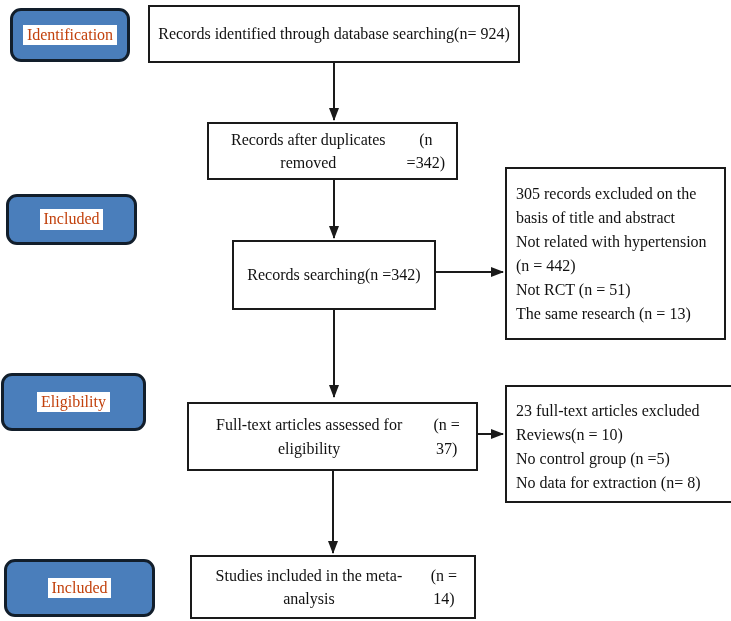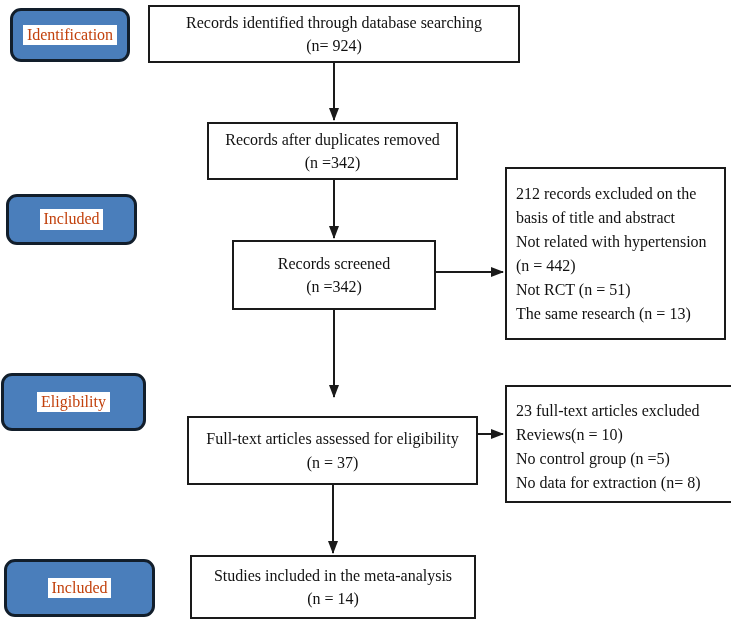--- a/index.html
+++ b/index.html
@@ -40,32 +40,31 @@
   #stage-eligibility    { left: 1px;   top: 373px; width: 145px; height: 58px; }
   #stage-included       { left: 4px;   top: 559px; width: 151px; height: 58px; }
 
   
   .flowbox {
     position: absolute;
     background: #ffffff;
     border: 2px solid var(--box-border, #1a1a1a);
     box-sizing: border-box;
     display: flex;
-    flex-direction: column;
     align-items: center;
     justify-content: center;
     text-align: center;
     font-size: 16px;
     line-height: 1.45;
     padding: 2px 6px;
   }
   #box-identified { left: 148px; top: 5px;   width: 372px; height: 58px; }
   #box-duplicates { left: 207px; top: 122px; width: 251px; height: 58px; }
   #box-screened   { left: 232px; top: 240px; width: 204px; height: 70px; }
-  #box-fulltext   { left: 187px; top: 416px; width: 291px; height: 69px; }
+  #box-fulltext   { left: 187px; top: 402px; width: 291px; height: 69px; }
   #box-included   { left: 190px; top: 555px; width: 286px; height: 64px; }
 
   
   .exclbox {
     position: absolute;
     background: #ffffff;
     border: 2px solid var(--box-border, #1a1a1a);
     box-sizing: border-box;
     text-align: left;
     font-size: 16px;
@@ -123,34 +122,34 @@
 
   <div class="flowbox" id="box-identified">
     <div>Records identified through database searching</div>
     <div>(n= 924)</div>
   </div>
   <div class="flowbox" id="box-duplicates">
     <div>Records after duplicates removed</div>
     <div>(n =342)</div>
   </div>
   <div class="flowbox" id="box-screened">
-    <div>Records screened</div>
+    <div>Records searching</div>
     <div>(n =342)</div>
   </div>
   <div class="flowbox" id="box-fulltext">
     <div>Full-text articles assessed for eligibility</div>
     <div>(n = 37)</div>
   </div>
   <div class="flowbox" id="box-included">
     <div>Studies included in the meta-analysis</div>
     <div>(n = 14)</div>
   </div>
 
   <div class="exclbox" id="excl-screening">
-    <div>212 records excluded on the</div>
+    <div>305 records excluded on the</div>
     <div>basis of title and abstract</div>
     <div>Not related with hypertension</div>
     <div>(n = 442)</div>
     <div>Not RCT (n = 51)</div>
     <div>The same research (n = 13)</div>
   </div>
   <div class="exclbox" id="excl-eligibility">
     <div>23 full-text articles excluded</div>
     <div>Reviews(n = 10)</div>
     <div>No control group (n =5)</div>

